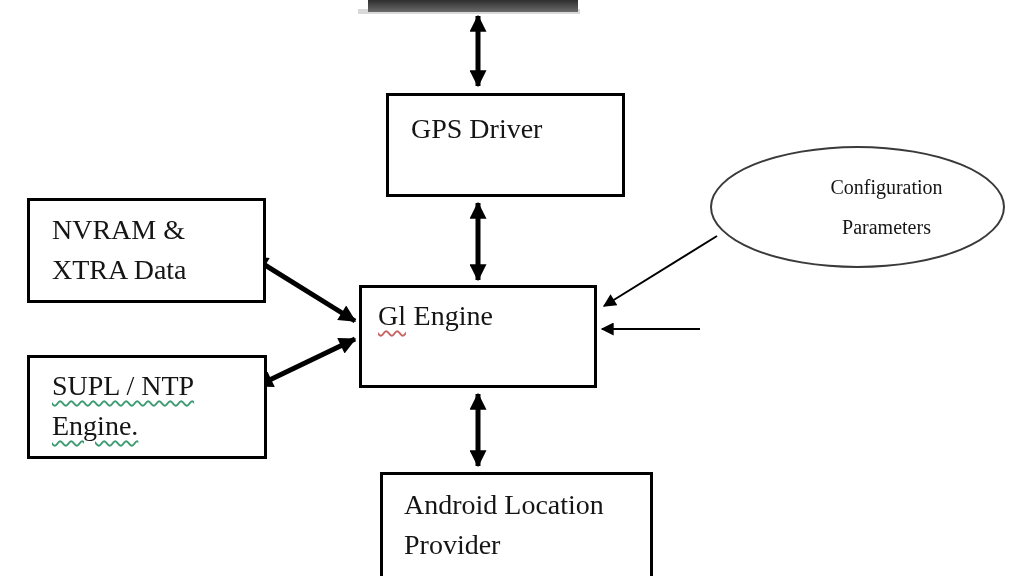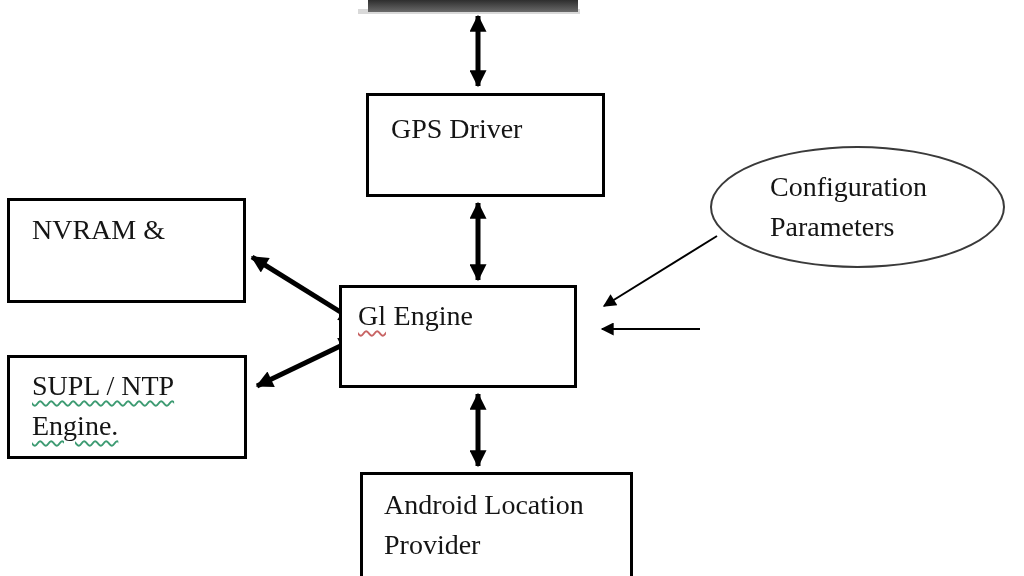--- a/index.html
+++ b/index.html
@@ -7,31 +7,31 @@
     position:relative;width:1024px;height:576px;overflow:hidden;
     background:#ffffff;font-family:"Liberation Serif","DejaVu Serif",serif;
     color:#151515;
   }
   
   .bar-shadow{position:absolute;left:358px;top:9px;width:222px;height:5px;background:#d9d9d9;}
   .hw-bar{position:absolute;left:368px;top:0;width:210px;height:12px;
     background:linear-gradient(#2e2e2e,#6a6a6a);}
   
   .box{position:absolute;border:3px solid #000;background:#fff;box-sizing:border-box;
-    font-size:28px;line-height:40px;}
+    font-size:28px;line-height:40px;margin-left:20px;}
   .box-gps   {left:366px;top:93px; width:239px;height:104px;padding:13px 0 0 22px;}
   .box-nvram {left:7px;  top:198px;width:239px;height:105px;padding:9px 0 0 22px;}
   .box-supl  {left:7px;  top:355px;width:240px;height:104px;padding:8px 0 0 22px;}
   .box-gl    {left:339px;top:285px;width:238px;height:103px;padding:8px 0 0 16px;}
   .box-nlp   {left:700px;top:286px;width:292px;height:107px;padding:6px 0 0 18px;}
   .box-als   {left:360px;top:472px;width:273px;height:114px;padding:10px 0 0 21px;}
   
   .ellipse{position:absolute;left:710px;top:146px;width:295px;height:122px;
     border:2px solid #3a3a3a;border-radius:50%;box-sizing:border-box;background:#fff;
-    font-size:28px;line-height:40px;padding:19px 0 0 58px;}
+    font-size:20px;line-height:40px;padding:19px 0 0 58px;text-align:center;}
   .line{display:block;}
   
   .sq-red{text-decoration-line:underline;text-decoration-style:wavy;
     text-decoration-color:var(--spellcheck_red,#c86464);
     text-decoration-thickness:2px;text-underline-offset:5px;}
   .sq-green{text-decoration-line:underline;text-decoration-style:wavy;
     text-decoration-color:var(--grammar_green,#3d9b72);
     text-decoration-thickness:2px;text-underline-offset:5px;}
   .word-rest{margin-left:0.27em;}
   
@@ -68,20 +68,21 @@
     <line class="thin" x1="717" y1="236" x2="604" y2="306" marker-end="url(#ah-thin)"></line>
     <line class="thin" x1="700" y1="329" x2="602" y2="329" marker-end="url(#ah-thin)"></line>
   </svg>
 
   <div class="box box-gps">
     <span class="line">GPS Driver</span>
   </div>
 
   <div class="box box-nvram">
     <span class="line">NVRAM &amp;</span>
+    <span class="line">XTRA Data</span>
   </div>
 
   <div class="box box-supl">
     <span class="line"><span class="sq-green">SUPL / NTP</span></span>
     <span class="line"><span class="sq-green">Engine.</span></span>
   </div>
 
   <div class="box box-gl">
     <span class="line"><span class="sq-red">Gl</span><span class="word-rest">Engine</span></span>
   </div>

